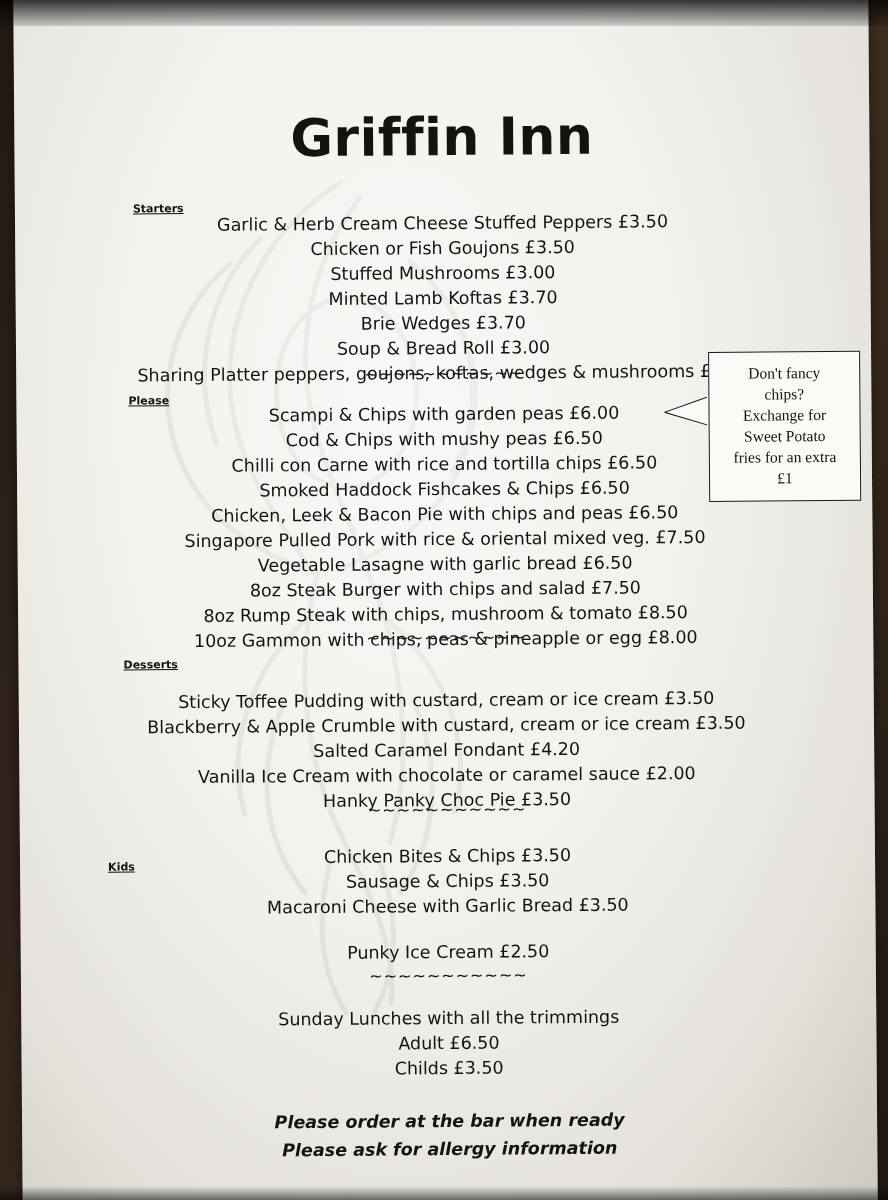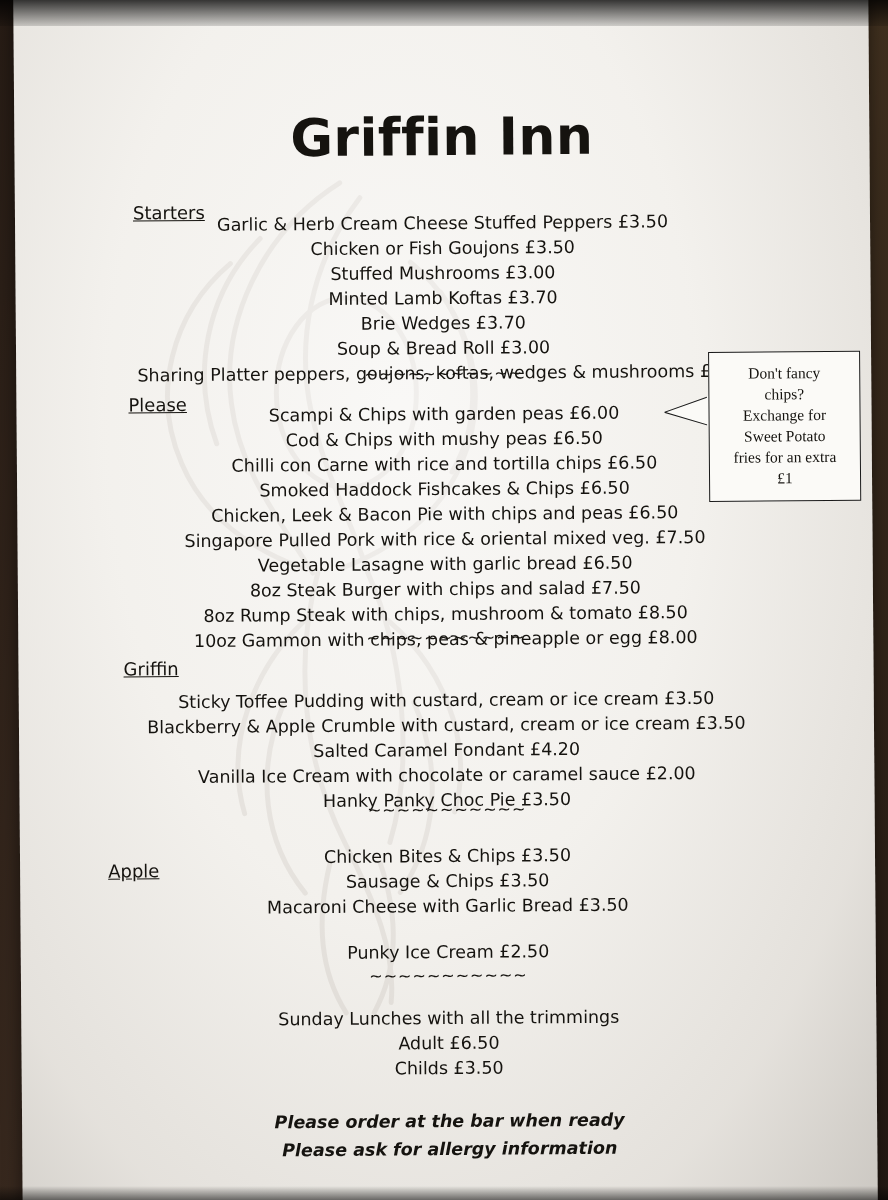--- a/index.html
+++ b/index.html
@@ -69,22 +69,22 @@
     width: 855px;
     text-align: center;
     font-size: 52px;
     font-weight: bold;
     letter-spacing: 0.5px;
     font-family: "DejaVu Sans", sans-serif;
   }
 
   .section-label {
     position: absolute;
-    font-size: 18px;
-    font-weight: normal;
+    font-size: 11px;
+    font-weight: bold;
     text-decoration: underline;
     font-family: "DejaVu Sans", sans-serif;
   }
 
   .lines {
     position: absolute;
     width: 855px;
     left: 0;
     text-align: center;
     font-size: 17.5px;
@@ -209,32 +209,32 @@
         <div class="row">Chicken, Leek &amp; Bacon Pie with chips and peas  £6.50</div>
         <div class="row">Singapore Pulled Pork with rice &amp; oriental mixed veg. £7.50</div>
         <div class="row">Vegetable Lasagne with garlic bread £6.50</div>
         <div class="row">8oz Steak Burger with chips and salad £7.50</div>
         <div class="row">8oz Rump Steak with chips, mushroom &amp; tomato £8.50</div>
         <div class="row">10oz Gammon with chips, peas &amp; pineapple or egg £8.00</div>
       </div>
 
       <div class="squiggle" style="top:636px;">~~~~~~~~~~~</div>
 
-      <div class="section-label" style="left:105px; top:664px;">Griffin</div>
+      <div class="section-label" style="left:105px; top:664px;">Desserts</div>
       <div class="lines" style="top:696px;">
         <div class="row">Sticky Toffee Pudding with custard, cream or ice cream  £3.50</div>
         <div class="row">Blackberry &amp; Apple Crumble with custard, cream or ice cream £3.50</div>
         <div class="row">Salted Caramel Fondant £4.20</div>
         <div class="row">Vanilla Ice Cream with chocolate or caramel sauce  £2.00</div>
         <div class="row">Hanky Panky Choc Pie  £3.50</div>
       </div>
 
       <div class="squiggle" style="top:808px;">~~~~~~~~~~~</div>
 
-      <div class="section-label" style="left:88px; top:866px;">Apple</div>
+      <div class="section-label" style="left:88px; top:866px;">Kids</div>
       <div class="lines" style="top:852px;">
         <div class="row">Chicken Bites &amp; Chips  £3.50</div>
         <div class="row">Sausage &amp; Chips  £3.50</div>
         <div class="row">Macaroni Cheese with Garlic Bread  £3.50</div>
       </div>
       <div class="lines" style="top:948px;">
         <div class="row">Punky Ice Cream  £2.50</div>
       </div>
 
       <div class="squiggle" style="top:974px;">~~~~~~~~~~~</div>

